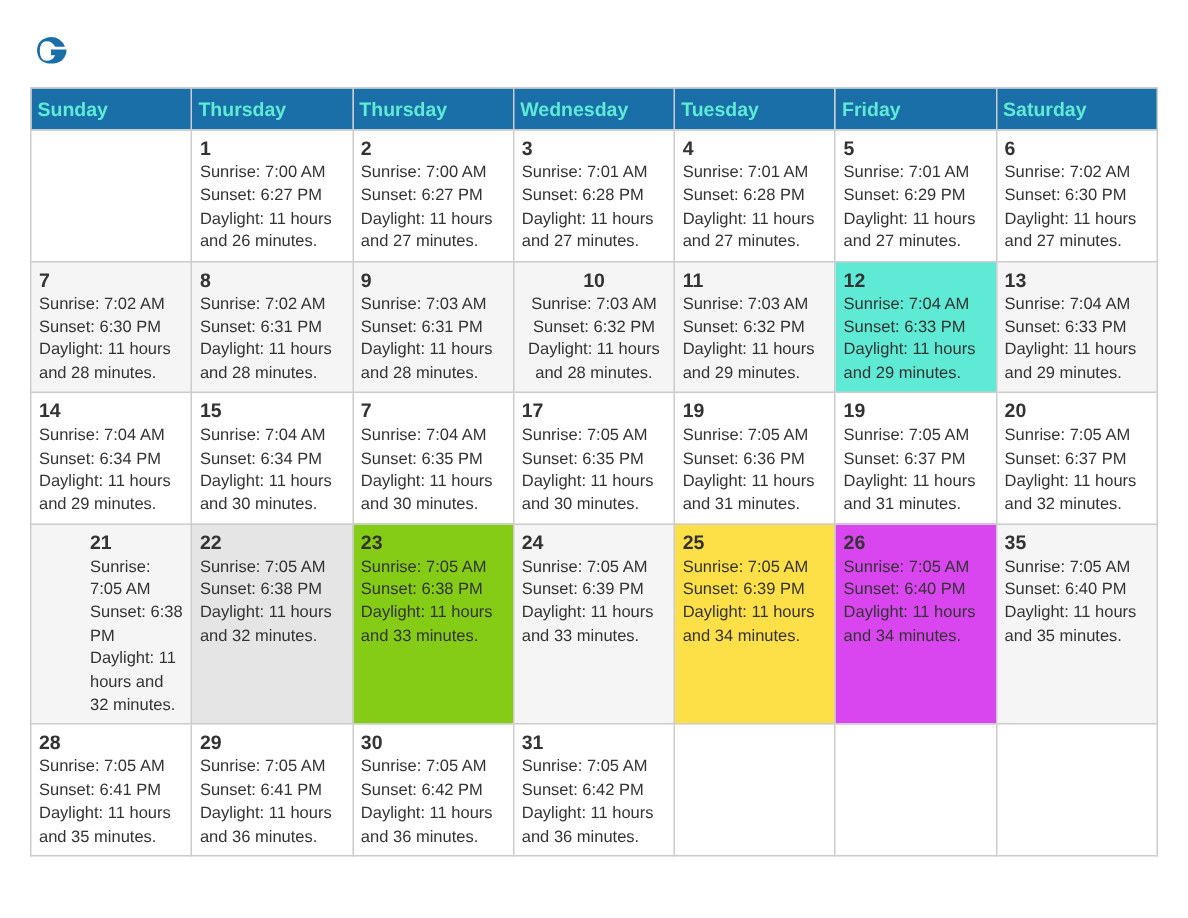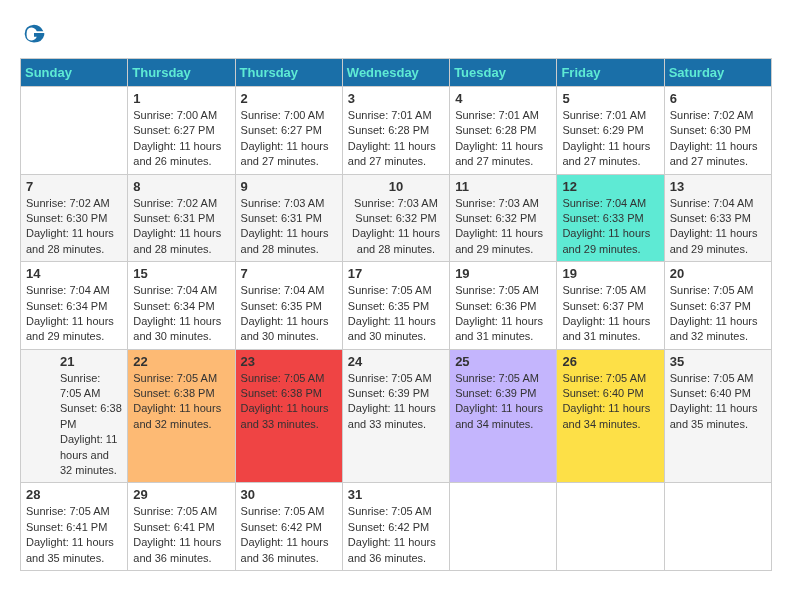--- a/index.html
+++ b/index.html
@@ -209,37 +209,37 @@
         <td>
           <div class="day-number">20</div>
           <div class="day-info">Sunrise: 7:05 AM<br>Sunset: 6:37 PM<br>Daylight: 11 hours and 32 minutes.</div>
         </td>
       </tr>
       <tr>
         <td style="background: rgb(245, 245, 245); padding-left: 39px;">
           <div class="day-number">21</div>
           <div class="day-info">Sunrise: 7:05 AM<br>Sunset: 6:38 PM<br>Daylight: 11 hours and 32 minutes.</div>
         </td>
-        <td style="background: #fdba74;">
+        <td style="background: #e5e5e5;">
           <div class="day-number">22</div>
           <div class="day-info">Sunrise: 7:05 AM<br>Sunset: 6:38 PM<br>Daylight: 11 hours and 32 minutes.</div>
         </td>
-        <td style="background: #ef4444;">
+        <td style="background: #84cc16;">
           <div class="day-number">23</div>
           <div class="day-info">Sunrise: 7:05 AM<br>Sunset: 6:38 PM<br>Daylight: 11 hours and 33 minutes.</div>
         </td>
         <td style="background: rgb(245, 245, 245);">
           <div class="day-number">24</div>
           <div class="day-info">Sunrise: 7:05 AM<br>Sunset: 6:39 PM<br>Daylight: 11 hours and 33 minutes.</div>
         </td>
-        <td style="background: #c4b5fd;">
+        <td style="background: #fde047;">
           <div class="day-number">25</div>
           <div class="day-info">Sunrise: 7:05 AM<br>Sunset: 6:39 PM<br>Daylight: 11 hours and 34 minutes.</div>
         </td>
-        <td style="background: #fde047;">
+        <td style="background: #d946ef;">
           <div class="day-number">26</div>
           <div class="day-info">Sunrise: 7:05 AM<br>Sunset: 6:40 PM<br>Daylight: 11 hours and 34 minutes.</div>
         </td>
         <td style="background: rgb(245, 245, 245);">
           <div class="day-number">35</div>
           <div class="day-info">Sunrise: 7:05 AM<br>Sunset: 6:40 PM<br>Daylight: 11 hours and 35 minutes.</div>
         </td>
       </tr>
       <tr>
         <td>

